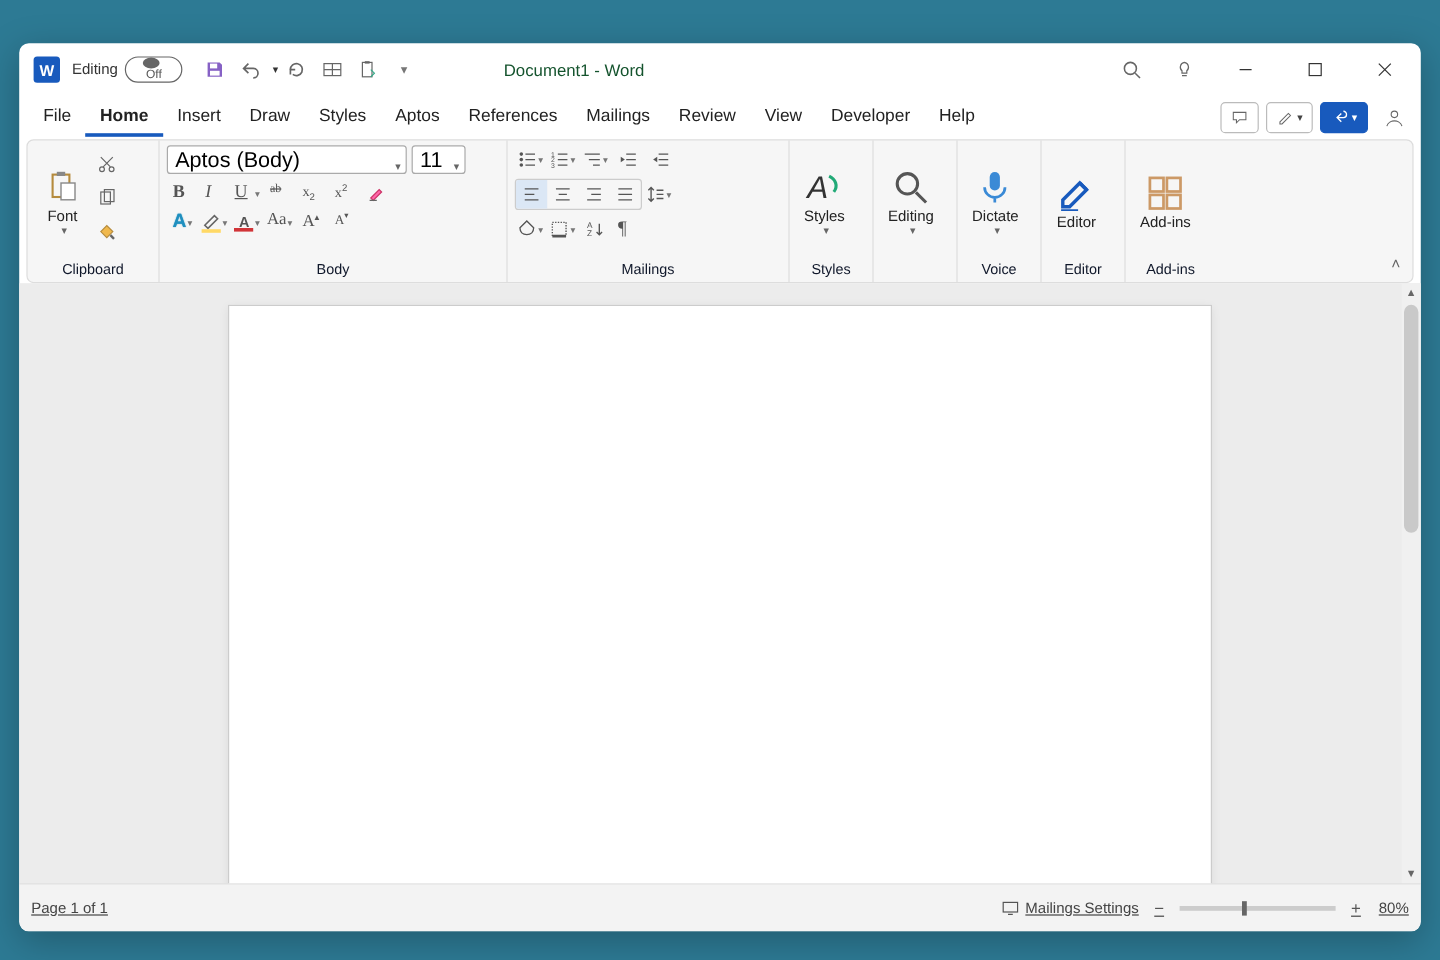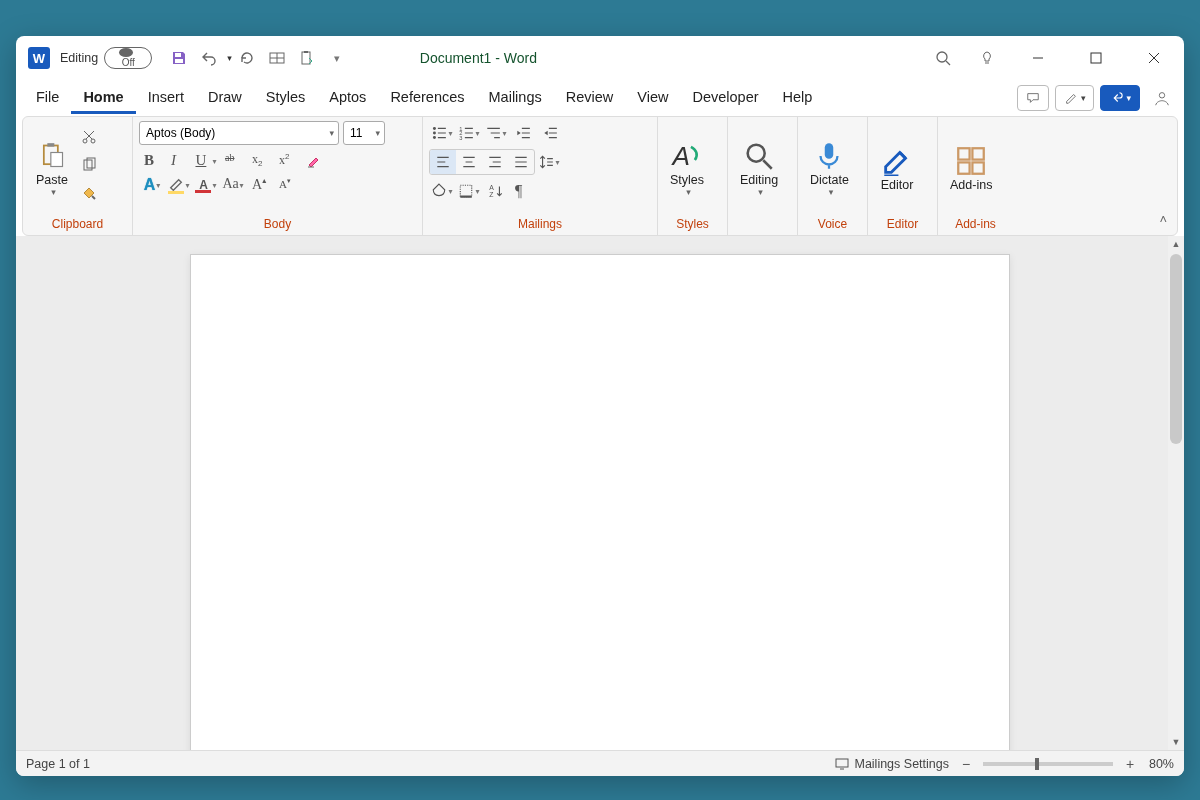--- a/index.html
+++ b/index.html
@@ -28,40 +28,40 @@
   .tab-btn { height: 26px; border: 1px solid #bbb; border-radius: 4px; padding: 0 8px; display: flex; align-items: center; margin-left: 6px; cursor: pointer; color: #444; }
   .tab-btn.blue { background: #185abd; color: #fff; border-color: #185abd; }
   .tab-btn svg { width: 14px; height: 14px; }
   .caret { font-size: 9px; margin-left: 3px; color: inherit; }
   .account-icon { width: 28px; height: 28px; display: flex; align-items: center; justify-content: center; margin-left: 8px; cursor: pointer; }
 
   
   .ribbon { background: #f6f6f6; border: 1px solid #ddd; border-radius: 6px; margin: 0 6px; display: flex; position: relative; height: 120px; }
   .group { border-right: 1px solid #ddd; display: flex; flex-direction: column; position: relative; padding: 4px 6px 0 6px; }
   .group-body { flex: 1; display: flex; }
-  .group-label { text-align: center; font-size: 12px; color: #c2410c; padding: 2px 0 4px 0; position: relative; }
+  .group-label { text-align: center; font-size: 12px; color: #0f172a; padding: 2px 0 4px 0; position: relative; }
 
   .vbtn { display: flex; flex-direction: column; align-items: center; justify-content: center; cursor: pointer; padding: 2px 6px; font-size: 12.5px; color: #222; border-radius: 3px; }
   .vbtn .icon-slot { width: 34px; height: 34px; display: flex; align-items: center; justify-content: center; }
   .vbtn .caret { color: #666; }
 
   .small-col { display: flex; flex-direction: column; gap: 4px; justify-content: flex-start; padding: 4px 2px; }
   .sm-btn { width: 24px; height: 24px; display: flex; align-items: center; justify-content: center; cursor: pointer; color: #555; border-radius: 3px; }
   .sm-btn svg, .sm-btn .glyph { width: 16px; height: 16px; }
 
   .glyph { font-family: "Segoe UI", serif; font-size: 14px; line-height: 1; }
   .bold-b { font-weight: 800; font-size: 15px; }
   .italic-i { font-style: italic; font-family: "Times New Roman", serif; font-size: 15px; }
   .u-u { text-decoration: underline; font-size: 15px; }
   .strike { text-decoration: line-through; font-size: 10px; }
   .sub { font-size: 12px; } .sub sub { font-size: 8px; }
   .sup { font-size: 12px; } .sup sup { font-size: 8px; }
 
   .font-row { display: flex; gap: 4px; margin-bottom: 4px; }
-  .font-combo { height: 24px; border: 1px solid #aaa; background: #fff; font-size: 12px; padding: 0 18px 0 6px; min-width: 200px; display: flex; align-items: center; position: relative; cursor: pointer; border-radius: 3px; }
+  .font-combo { height: 24px; border: 1px solid #aaa; background: #fff; font-size: 18px; padding: 0 18px 0 6px; min-width: 200px; display: flex; align-items: flex-end; position: relative; cursor: pointer; border-radius: 3px; }
   .font-combo.small { min-width: 42px; }
   .font-combo::after { content: "▾"; position: absolute; right: 4px; font-size: 9px; color: #666; }
   .btn-row { display: flex; gap: 1px; align-items: center; }
   .btn-row .sm-btn { width: 26px; }
   .dd::after { content: "▾"; font-size: 8px; color: #777; margin-left: 1px; }
   .align-grp { display: flex; border: 1px solid #ccc; border-radius: 3px; overflow: hidden; }
   .align-grp .sm-btn { border-radius: 0; }
   .align-grp .sm-btn.sel { background: #dbe7f5; }
 
   .color-underline { width: 16px; height: 3px; display: block; margin-top: -2px; }
@@ -70,21 +70,21 @@
 
   
   .doc-area { flex: 1; background: #ececec; position: relative; overflow: hidden; }
   .page { position: absolute; top: 18px; left: 50%; transform: translateX(-50%); width: 820px; height: 1060px; background: #fff; border: 1px solid #ccc; box-shadow: 0 2px 8px rgba(0,0,0,.08); }
   .vscroll { position: absolute; right: 0; top: 0; bottom: 0; width: 16px; background: #f0f0f0; }
   .vscroll .up, .vscroll .down { position: absolute; left: 0; width: 16px; height: 16px; display: flex; align-items: center; justify-content: center; font-size: 9px; color: #666; cursor: pointer; }
   .vscroll .up { top: 0; } .vscroll .down { bottom: 0; }
   .vscroll .thumb { position: absolute; left: 2px; top: 18px; width: 12px; height: 190px; background: #c9c9c9; border-radius: 6px; cursor: pointer; }
 
   
-  .statusbar { height: 26px; background: #f3f3f3; border-top: 1px solid #ddd; display: flex; align-items: center; font-size: 12.5px; color: #444; padding: 0 10px; }
+  .statusbar { height: 40px; background: #f3f3f3; border-top: 1px solid #ddd; display: flex; align-items: center; font-size: 12.5px; color: #444; padding: 0 10px; text-decoration: underline; }
   .statusbar .spacer { flex: 1; }
   .zoom-slider { width: 130px; height: 4px; background: #ccc; position: relative; margin: 0 8px; }
   .zoom-slider .handle { position: absolute; top: -4px; left: 40%; width: 4px; height: 12px; background: #666; }
   .zoom-btn { width: 18px; text-align: center; cursor: pointer; font-size: 14px; color: #555; }
   .disp-btn { display: flex; align-items: center; gap: 5px; cursor: pointer; margin-right: 8px; }
   .disp-btn svg { width: 14px; height: 14px; }
 </style>
 </head>
 <body>
 
@@ -212,21 +212,21 @@
     <div class="group" style="width:110px">
       <div class="group-body">
         <div class="vbtn">
           <div class="icon-slot">
             <svg viewBox="0 0 24 24" width="28" height="28">
                 <rect x="5" y="3" width="12" height="16" fill="none" stroke="#b58b3d" stroke-width="1.5"></rect>
                 <rect x="8" y="1" width="6" height="3" fill="#888"></rect>
                 <rect x="11" y="9" width="10" height="12" fill="#fff" stroke="#888"></rect>
               </svg>
           </div>
-          <span>Paste</span>
+          <span>Font</span>
           <span class="caret">▾</span>
         </div>
         <div class="small-col">
           <div class="sm-btn">
               <svg viewBox="0 0 16 16">
                 <circle cx="4" cy="12" r="2" fill="none" stroke="#666"></circle>
                 <circle cx="12" cy="12" r="2" fill="none" stroke="#666"></circle>
                 <path d="M5 10 13 2M11 10 3 2" stroke="#666"></path>
               </svg>
             </div>

